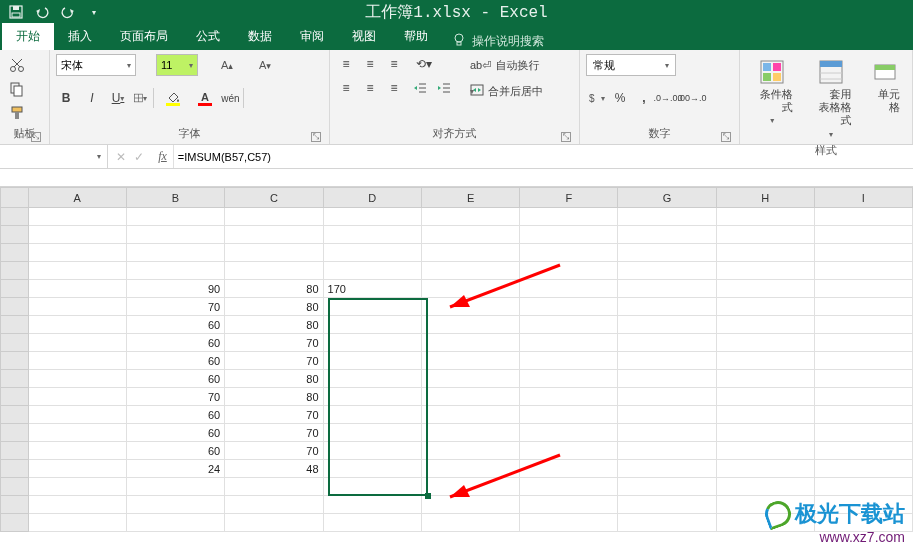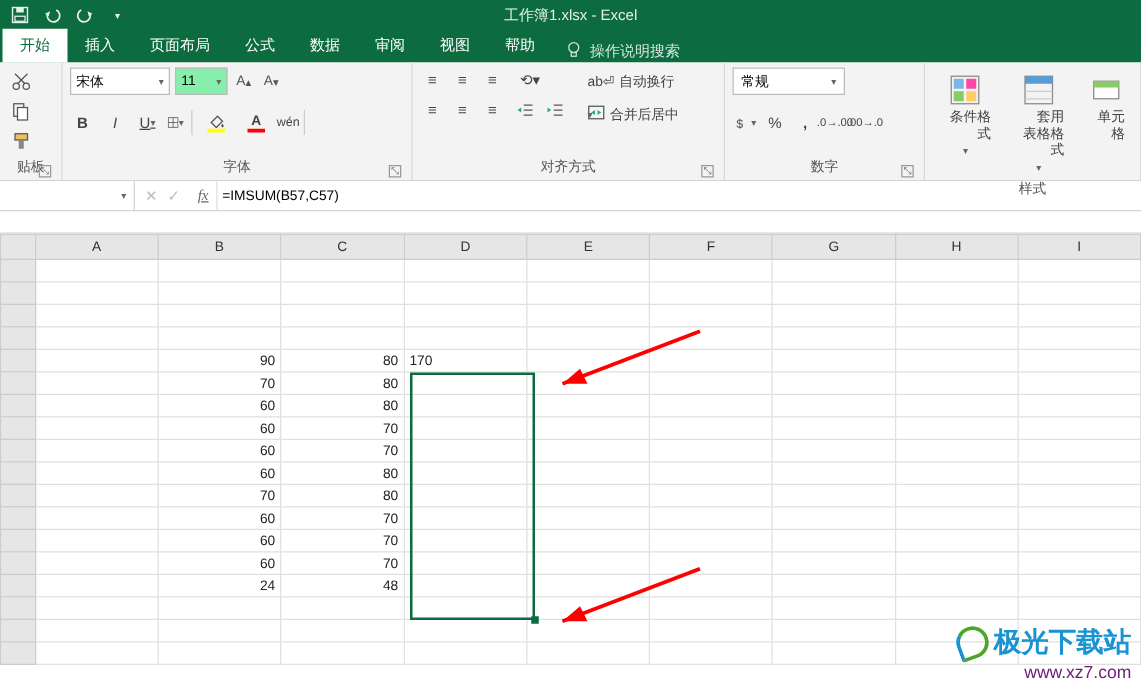--- a/index.html
+++ b/index.html
@@ -1,34 +1,34 @@
 <!DOCTYPE html>
 <html><head>
 <meta charset="utf-8">
 <style>
 * { box-sizing: border-box; margin: 0; padding: 0; font-family: "Microsoft YaHei", Arial, sans-serif; }
 body { background: #fff; width: 913px; height: 553px; overflow: hidden; position: relative; font-size: 12px; }
 .titlebar { height: 24px; background: #0c6b3f; display: flex; align-items: center; color: #fff; }
 .qat { display: flex; gap: 10px; padding: 0 8px; align-items: center; }
 .qat .icon { width: 16px; height: 16px; display: flex; align-items: center; justify-content: center; opacity: 0.9; }
-.titlebar .doc { position: absolute; left: 50%; transform: translateX(-50%); font-size: 12px; opacity: 0.9; }
+.titlebar .doc { position: absolute; left: 50%; transform: translateX(-50%); font-size: 16px; opacity: 0.9; font-family: Liberation Mono, monospace; }
 .tabs { height: 26px; background: #0c6b3f; display: flex; align-items: flex-end; color: #fff; font-size: 12px; padding-left: 2px; }
 .tabs .tab { padding: 5px 14px; cursor: pointer; }
 .tabs .tab.active { background: #fff; color: #0c6b3f; }
 .tabs .tell { display: flex; gap: 6px; color: #d0e8dc; padding: 0 10px; }
 .ribbon { height: 95px; background: #f3f3f3; border-bottom: 1px solid #d4d4d4; display: flex; }
 .group { border-right: 1px solid #d9d9d9; padding: 4px 6px 0 6px; display: flex; flex-direction: column; height: 100%; }
 .group .body { flex: 1; display: flex; gap: 6px; align-items: flex-start; }
 .group .label { height: 18px; font-size: 11px; color: #555; text-align: center; position: relative; }
 .group .label .launcher { position: absolute; right: 2px; bottom: 2px; width: 10px; height: 10px; border: 1px solid #999; font-size: 8px; line-height: 8px; text-align: center; color: #666; }
 .clip-col { display: flex; flex-direction: column; gap: 2px; align-items: center;}
 .clip-icon { width: 22px; height: 22px; display:flex;align-items:center;justify-content:center; }
-.font-top { display: flex; gap: 4px; align-items: center; margin-bottom: 6px; }
+.font-top { display: flex; gap: 20px; align-items: center; margin-bottom: 6px; }
 .font-name { width: 80px; height: 22px; border: 1px solid #bbb; background: #fff; font-size: 11px; padding: 0 4px; display:flex;align-items:center;justify-content:space-between;}
-.font-size { width: 42px; height: 22px; border: 1px solid #bbb; background: #86efac; font-size: 11px; padding: 0 4px; display:flex;align-items:center;justify-content:space-between;}
+.font-size { width: 42px; height: 22px; border: 1px solid #bbb; background: #bef264; font-size: 11px; padding: 0 4px; display:flex;align-items:center;justify-content:space-between;}
 .af { width: 18px; height: 18px; display:flex;align-items:center;justify-content:center; font-size: 11px; color:#555;}
 .font-bot { display: flex; gap: 6px; align-items: center; }
 .btn-sm { width: 20px; height: 20px; display:flex;align-items:center;justify-content:center; font-size: 12px; color: #444; cursor:pointer;}
 .btn-sm.sep { border-right: 1px solid #ccc; padding-right: 6px; margin-right: 0;}
 .color-btn { width: 26px; height: 20px; display:flex; flex-direction:column; align-items:center; justify-content:center; cursor:pointer;}
 .color-bar { width: 14px; height: 3px; }
 .align-grid { display: grid; grid-template-columns: repeat(3, 20px); gap: 4px; margin-bottom: 6px;}
 .align-grid .btn-sm { }
 .align-bot { display:flex; gap:4px; }
 .check { display:flex; align-items:center; gap:4px; height:22px; font-size:11px; color:#444; cursor:pointer; padding: 0 4px;}

